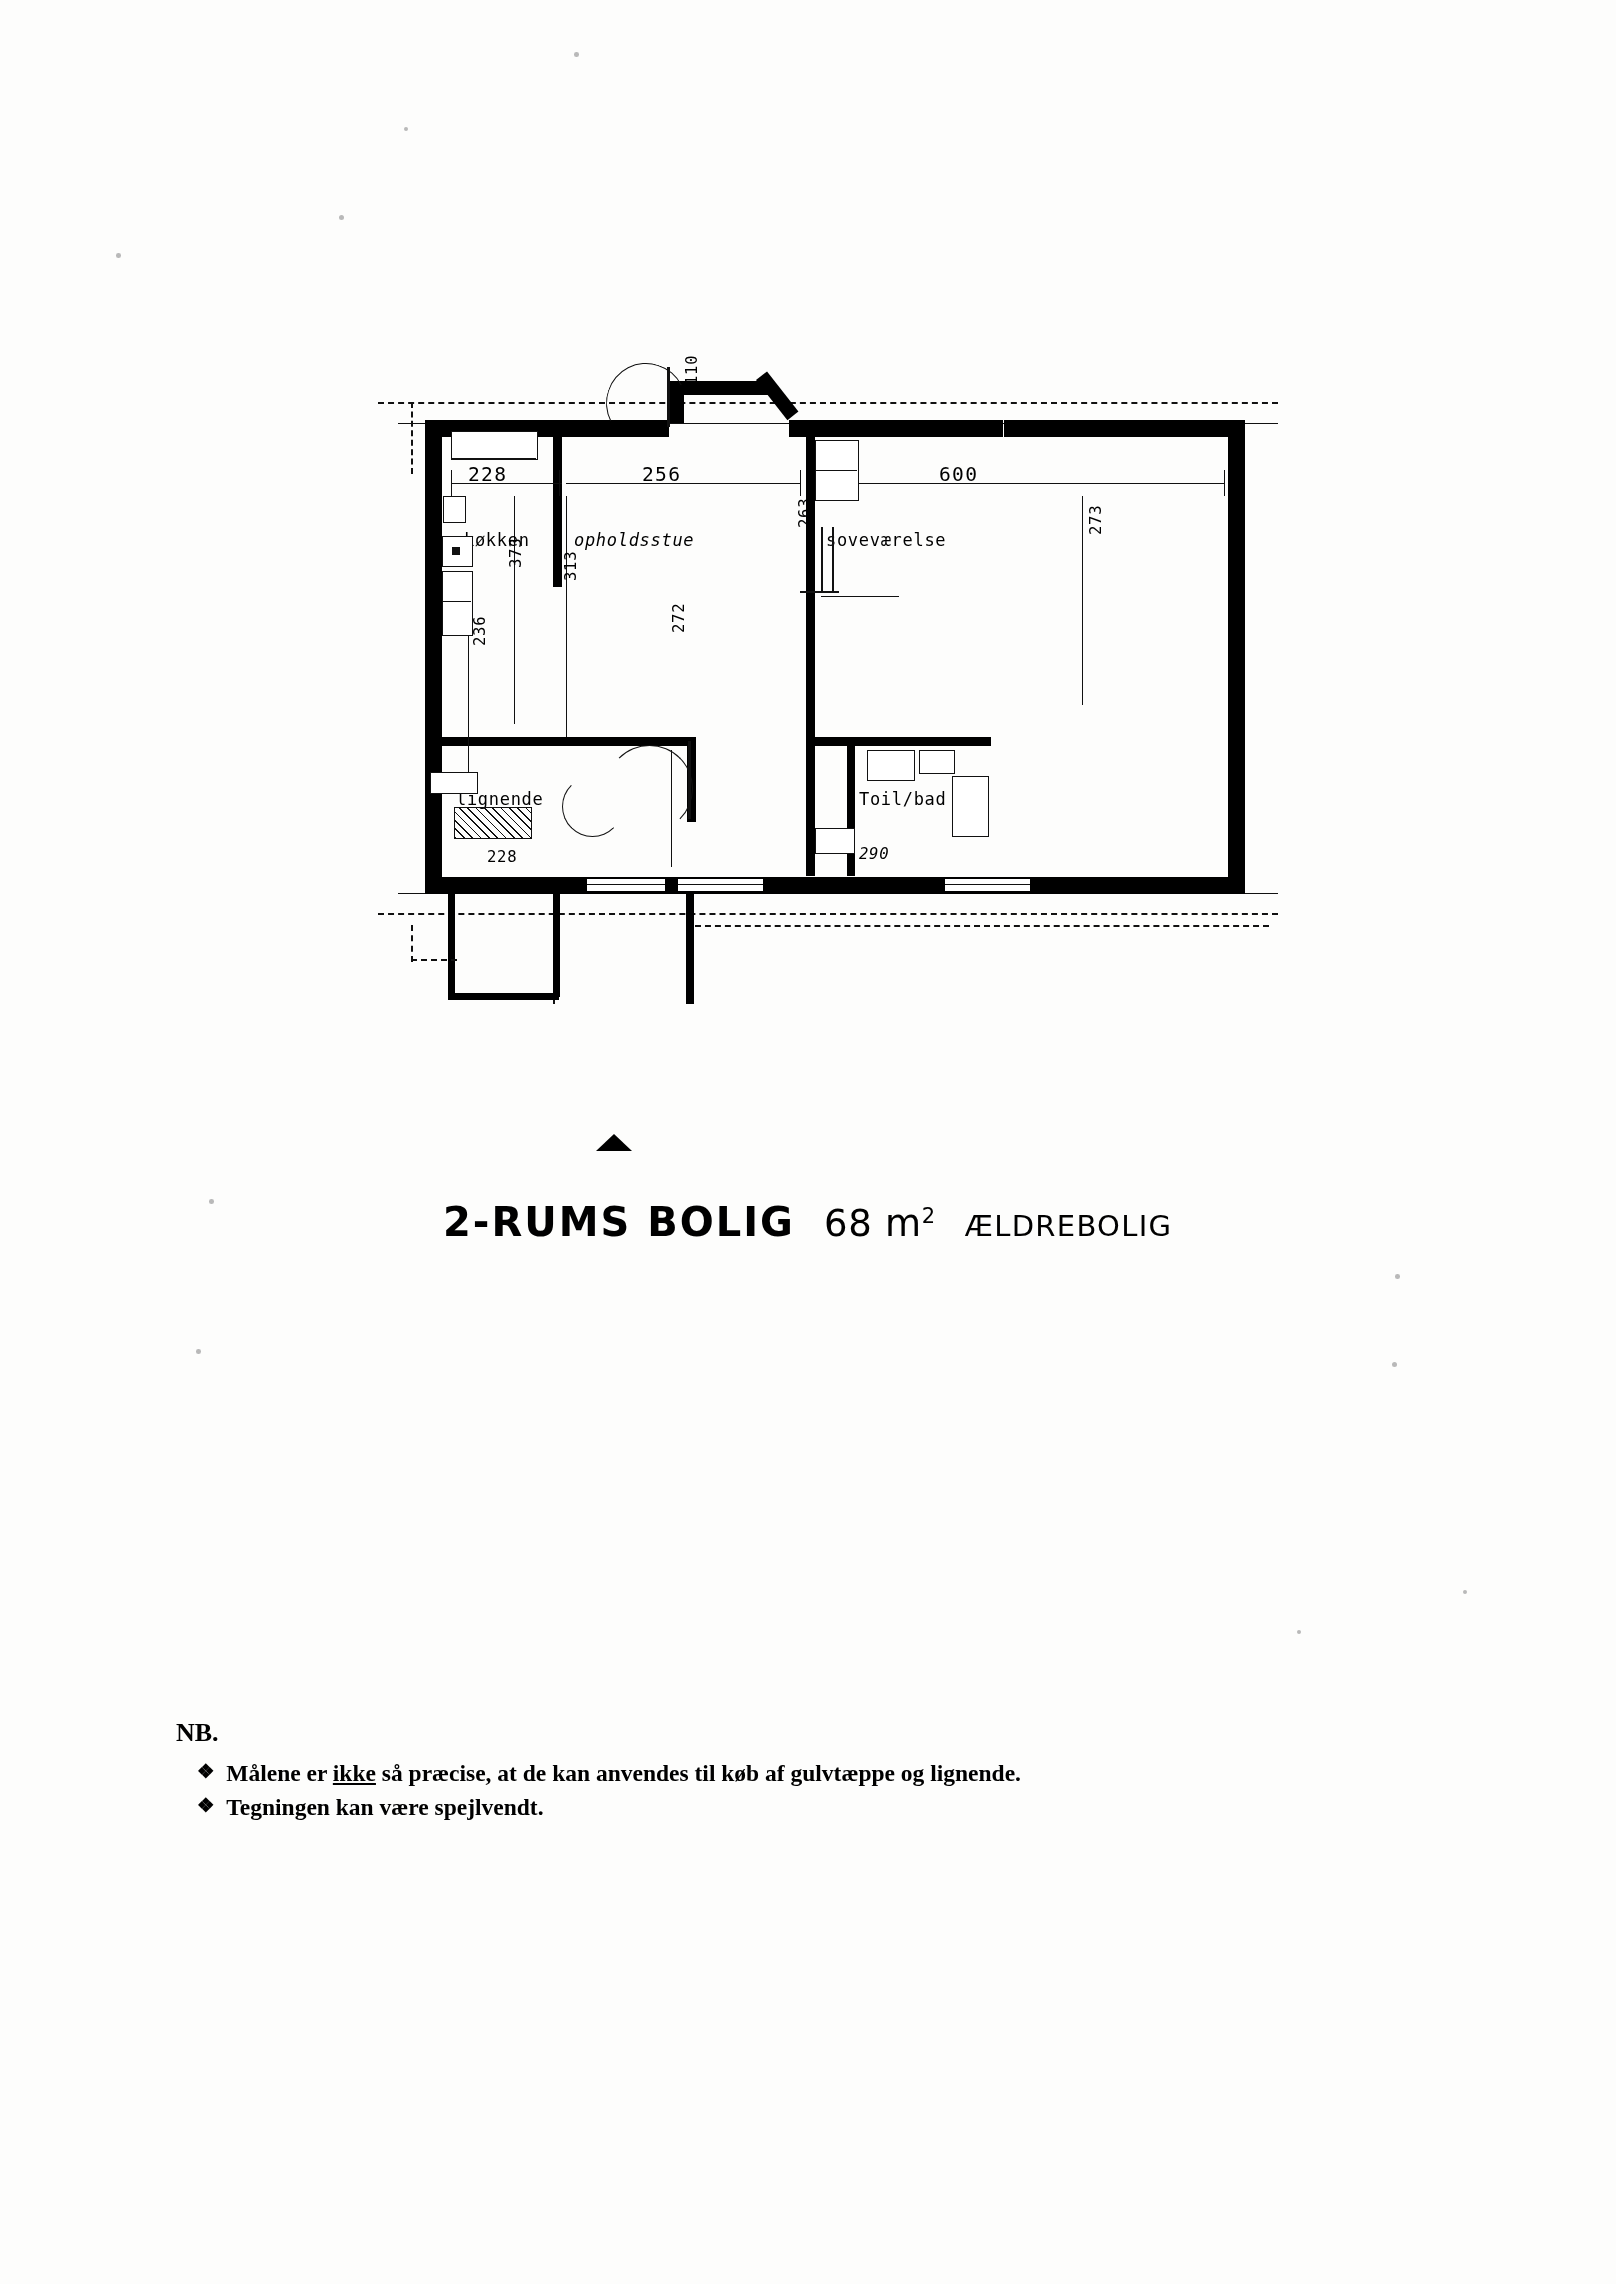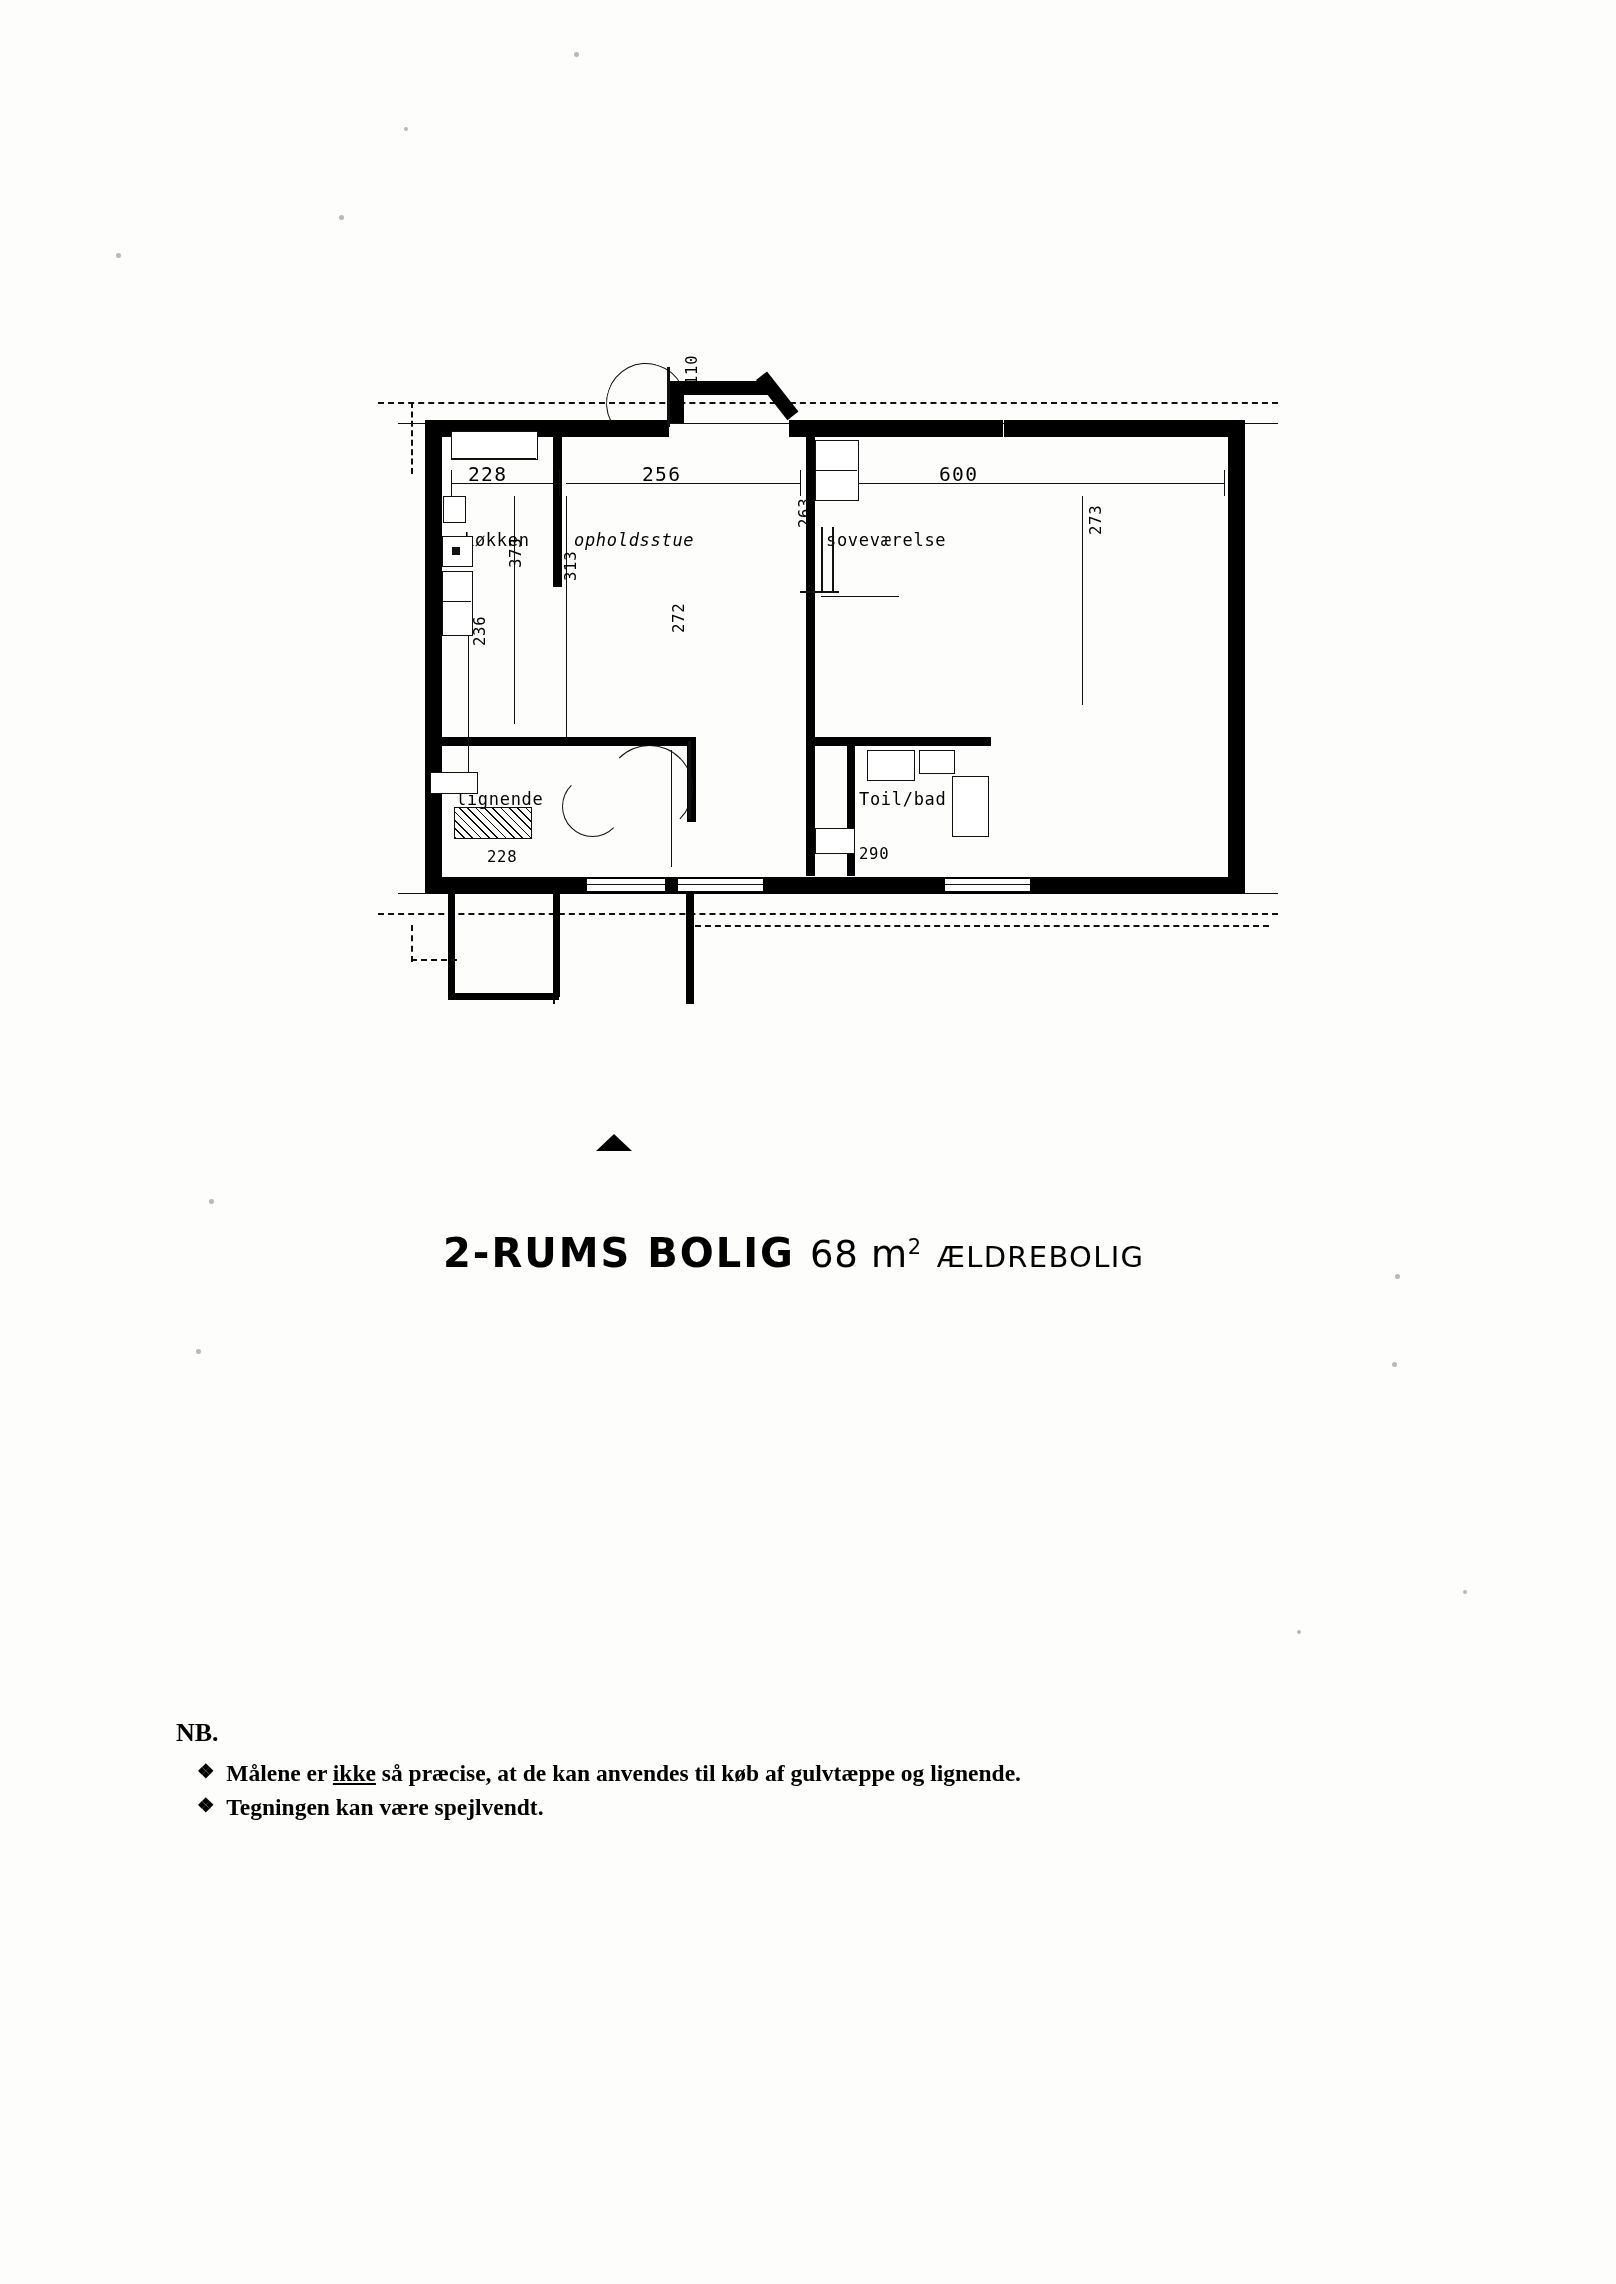--- a/index.html
+++ b/index.html
@@ -134,23 +134,22 @@
   }
 
   
   #title-row {
     position: absolute;
     left: 443px;
     top: 1199px;
     width: 1043px;
     display: flex;
     align-items: baseline;
-    gap: 15px;
+    gap: 29px;
     font-family: "DejaVu Sans", sans-serif;
-    margin-top: 31px;
   }
   #title-main {
     font-size: 40px;
     font-weight: 700;
     letter-spacing: 2px;
   }
   #title-area {
     font-size: 37px;
     font-weight: 400;
     letter-spacing: 0.7px;
@@ -279,21 +278,21 @@
     <div class="dim-label" style="left:77px;top:91px;">228</div>
     <div class="dim-label" style="left:251px;top:91px;">256</div>
     <div class="dim-label" style="left:548px;top:91px;">600</div>
     <div class="dim-label small vert" style="left:405px;top:156px;">263</div>
     <div class="dim-label small vert" style="left:696px;top:163px;">273</div>
     <div class="dim-label small vert" style="left:116px;top:196px;">373</div>
     <div class="dim-label small vert" style="left:80px;top:274px;">236</div>
     <div class="dim-label small vert" style="left:171px;top:209px;">313</div>
     <div class="dim-label small vert" style="left:279px;top:261px;">272</div>
     <div class="dim-label small" style="left:96px;top:476px;">228</div>
-    <div class="dim-label small" style="left:468px;top:473px;">290</div>
+    <div class="dim-label small" style="left:468px;top:473px;font-style:italic;">290</div>
     <div class="dim-label small vert" style="left:292px;top:13px;">110</div>
 
     <div class="room-label" style="left:73px;top:158px;">køkken</div>
     <div class="room-label" style="left:183px;top:158px;font-style:italic;">opholdsstue</div>
     <div class="room-label" style="left:435px;top:158px;">soveværelse</div>
     <div class="room-label" style="left:65px;top:417px;">lignende</div>
     <div class="room-label" style="left:468px;top:417px;">Toil/bad</div>
 
     <div class="fixture" style="left:60px;top:59px;width:85px;height:27px;"></div>
     <div class="fixture-line" style="left:60px;top:86px;width:85px;height:1.3px;"></div>

